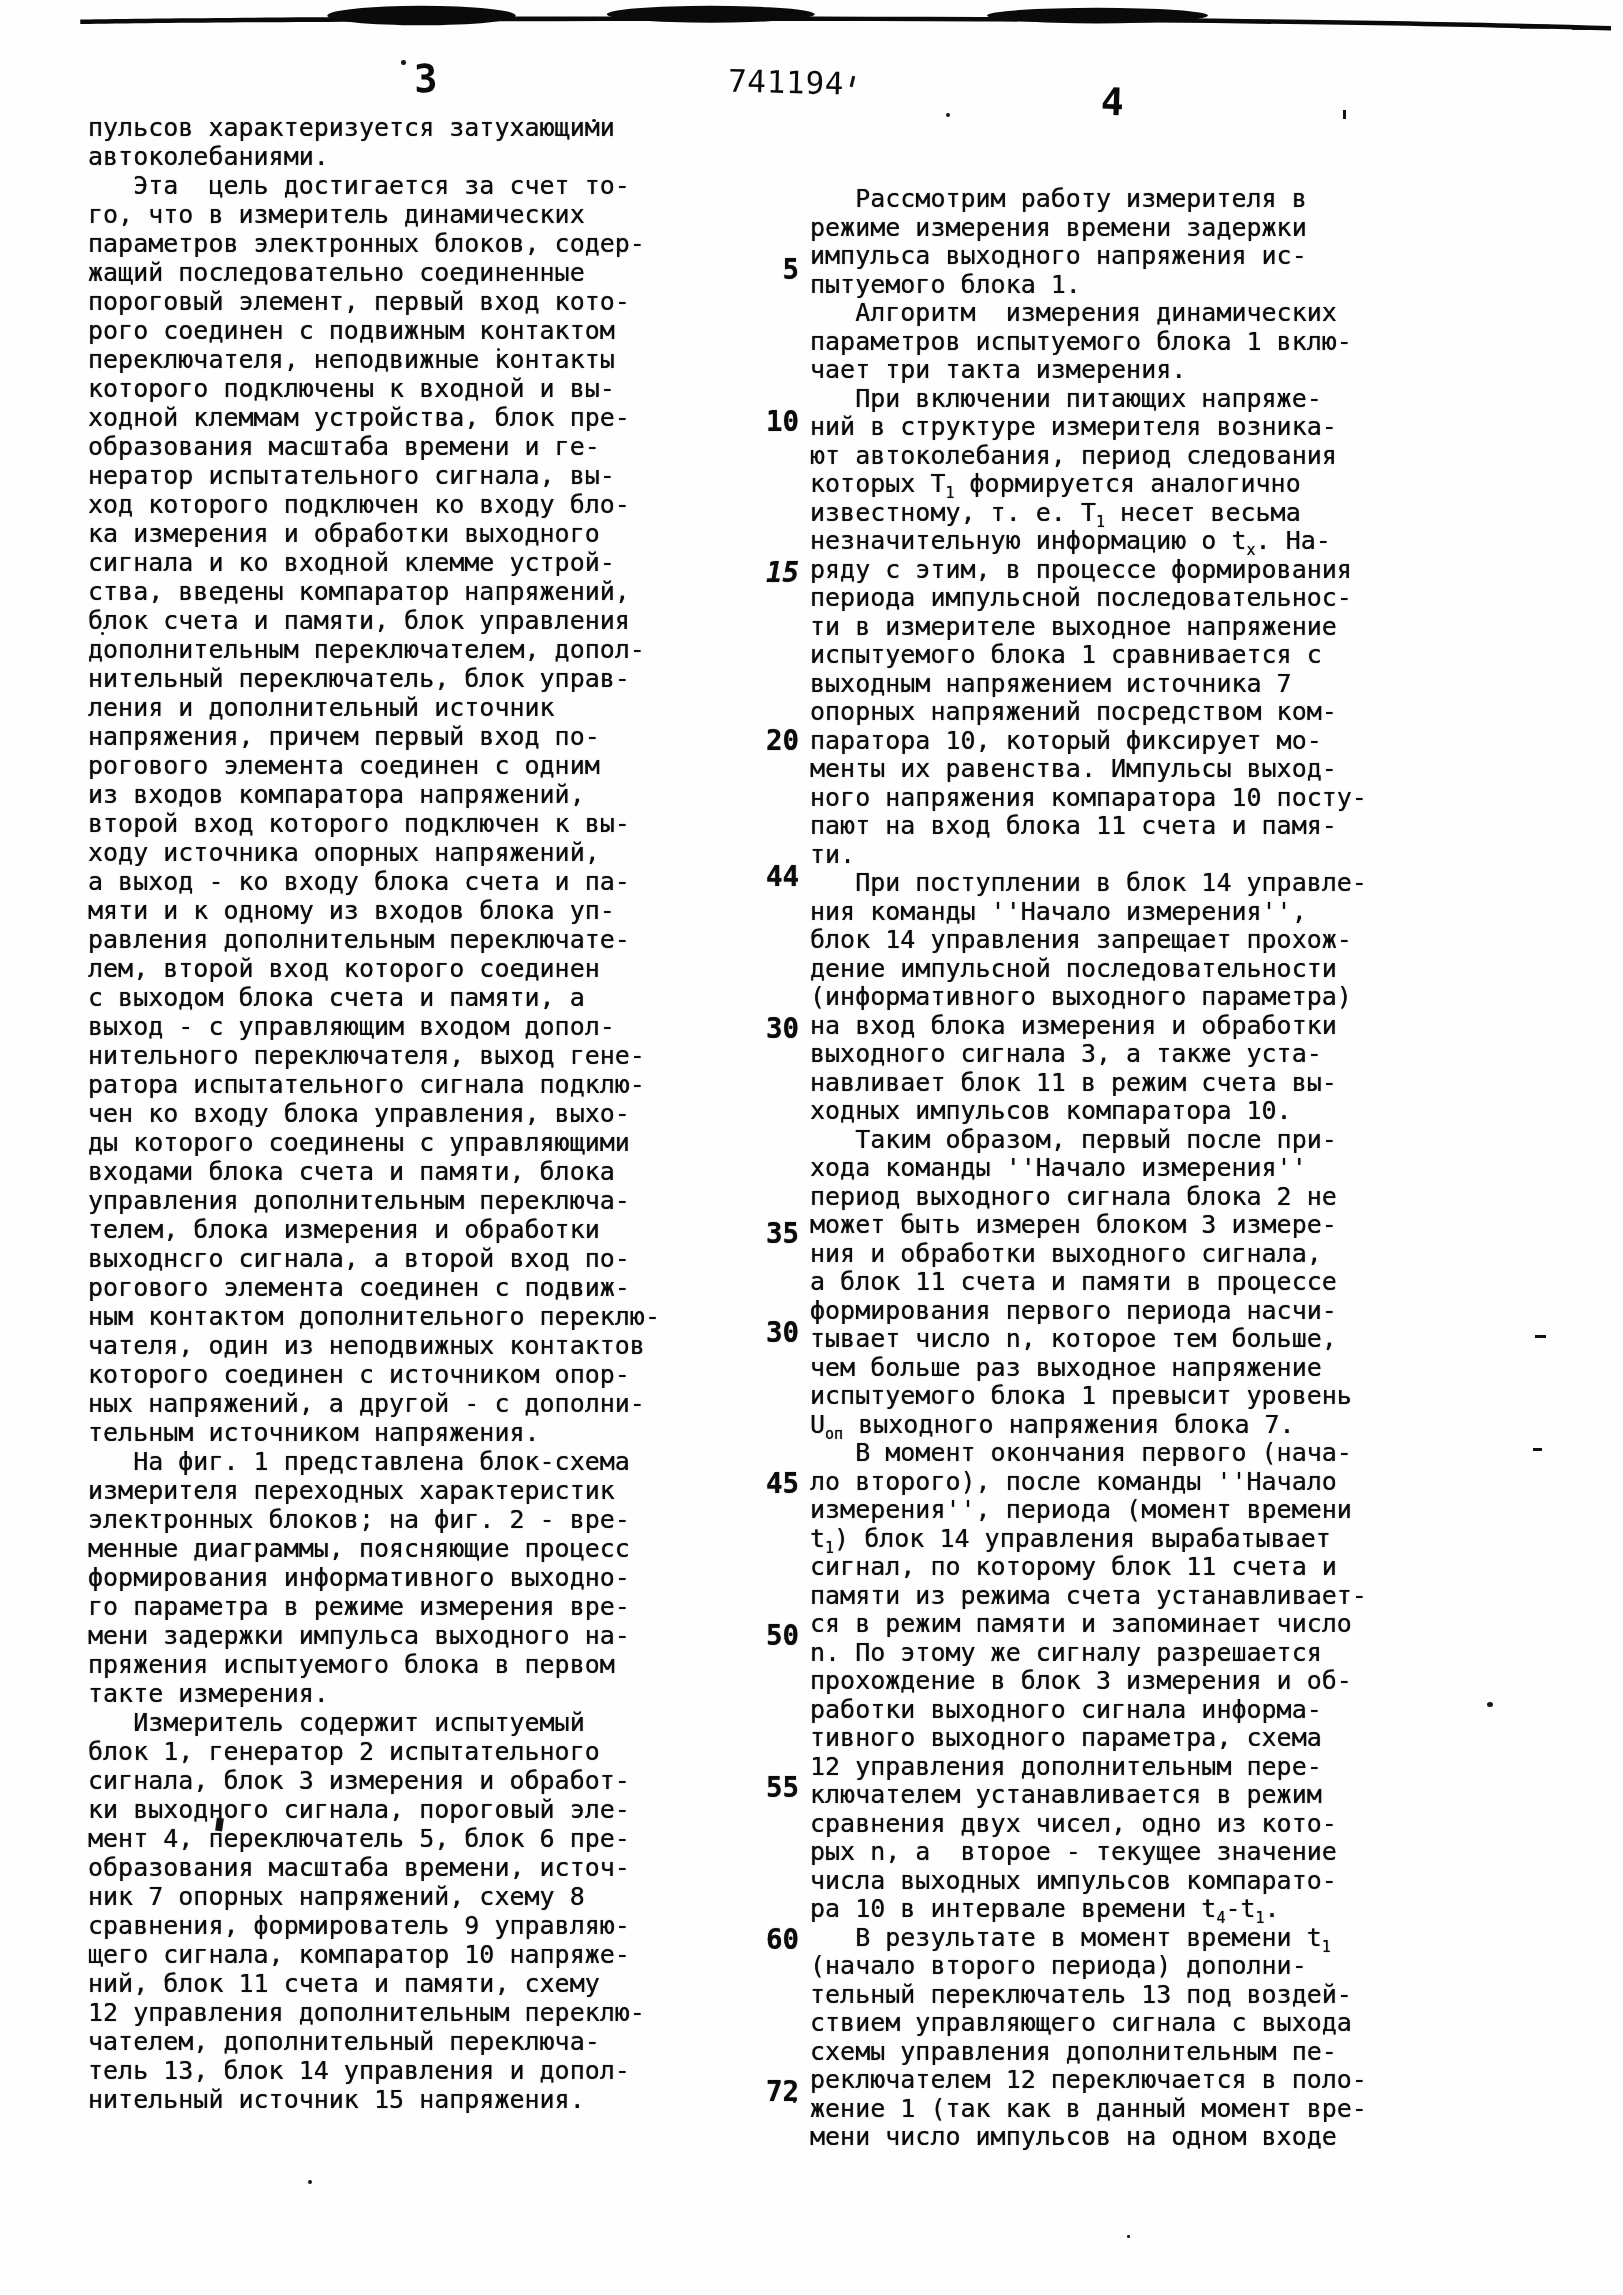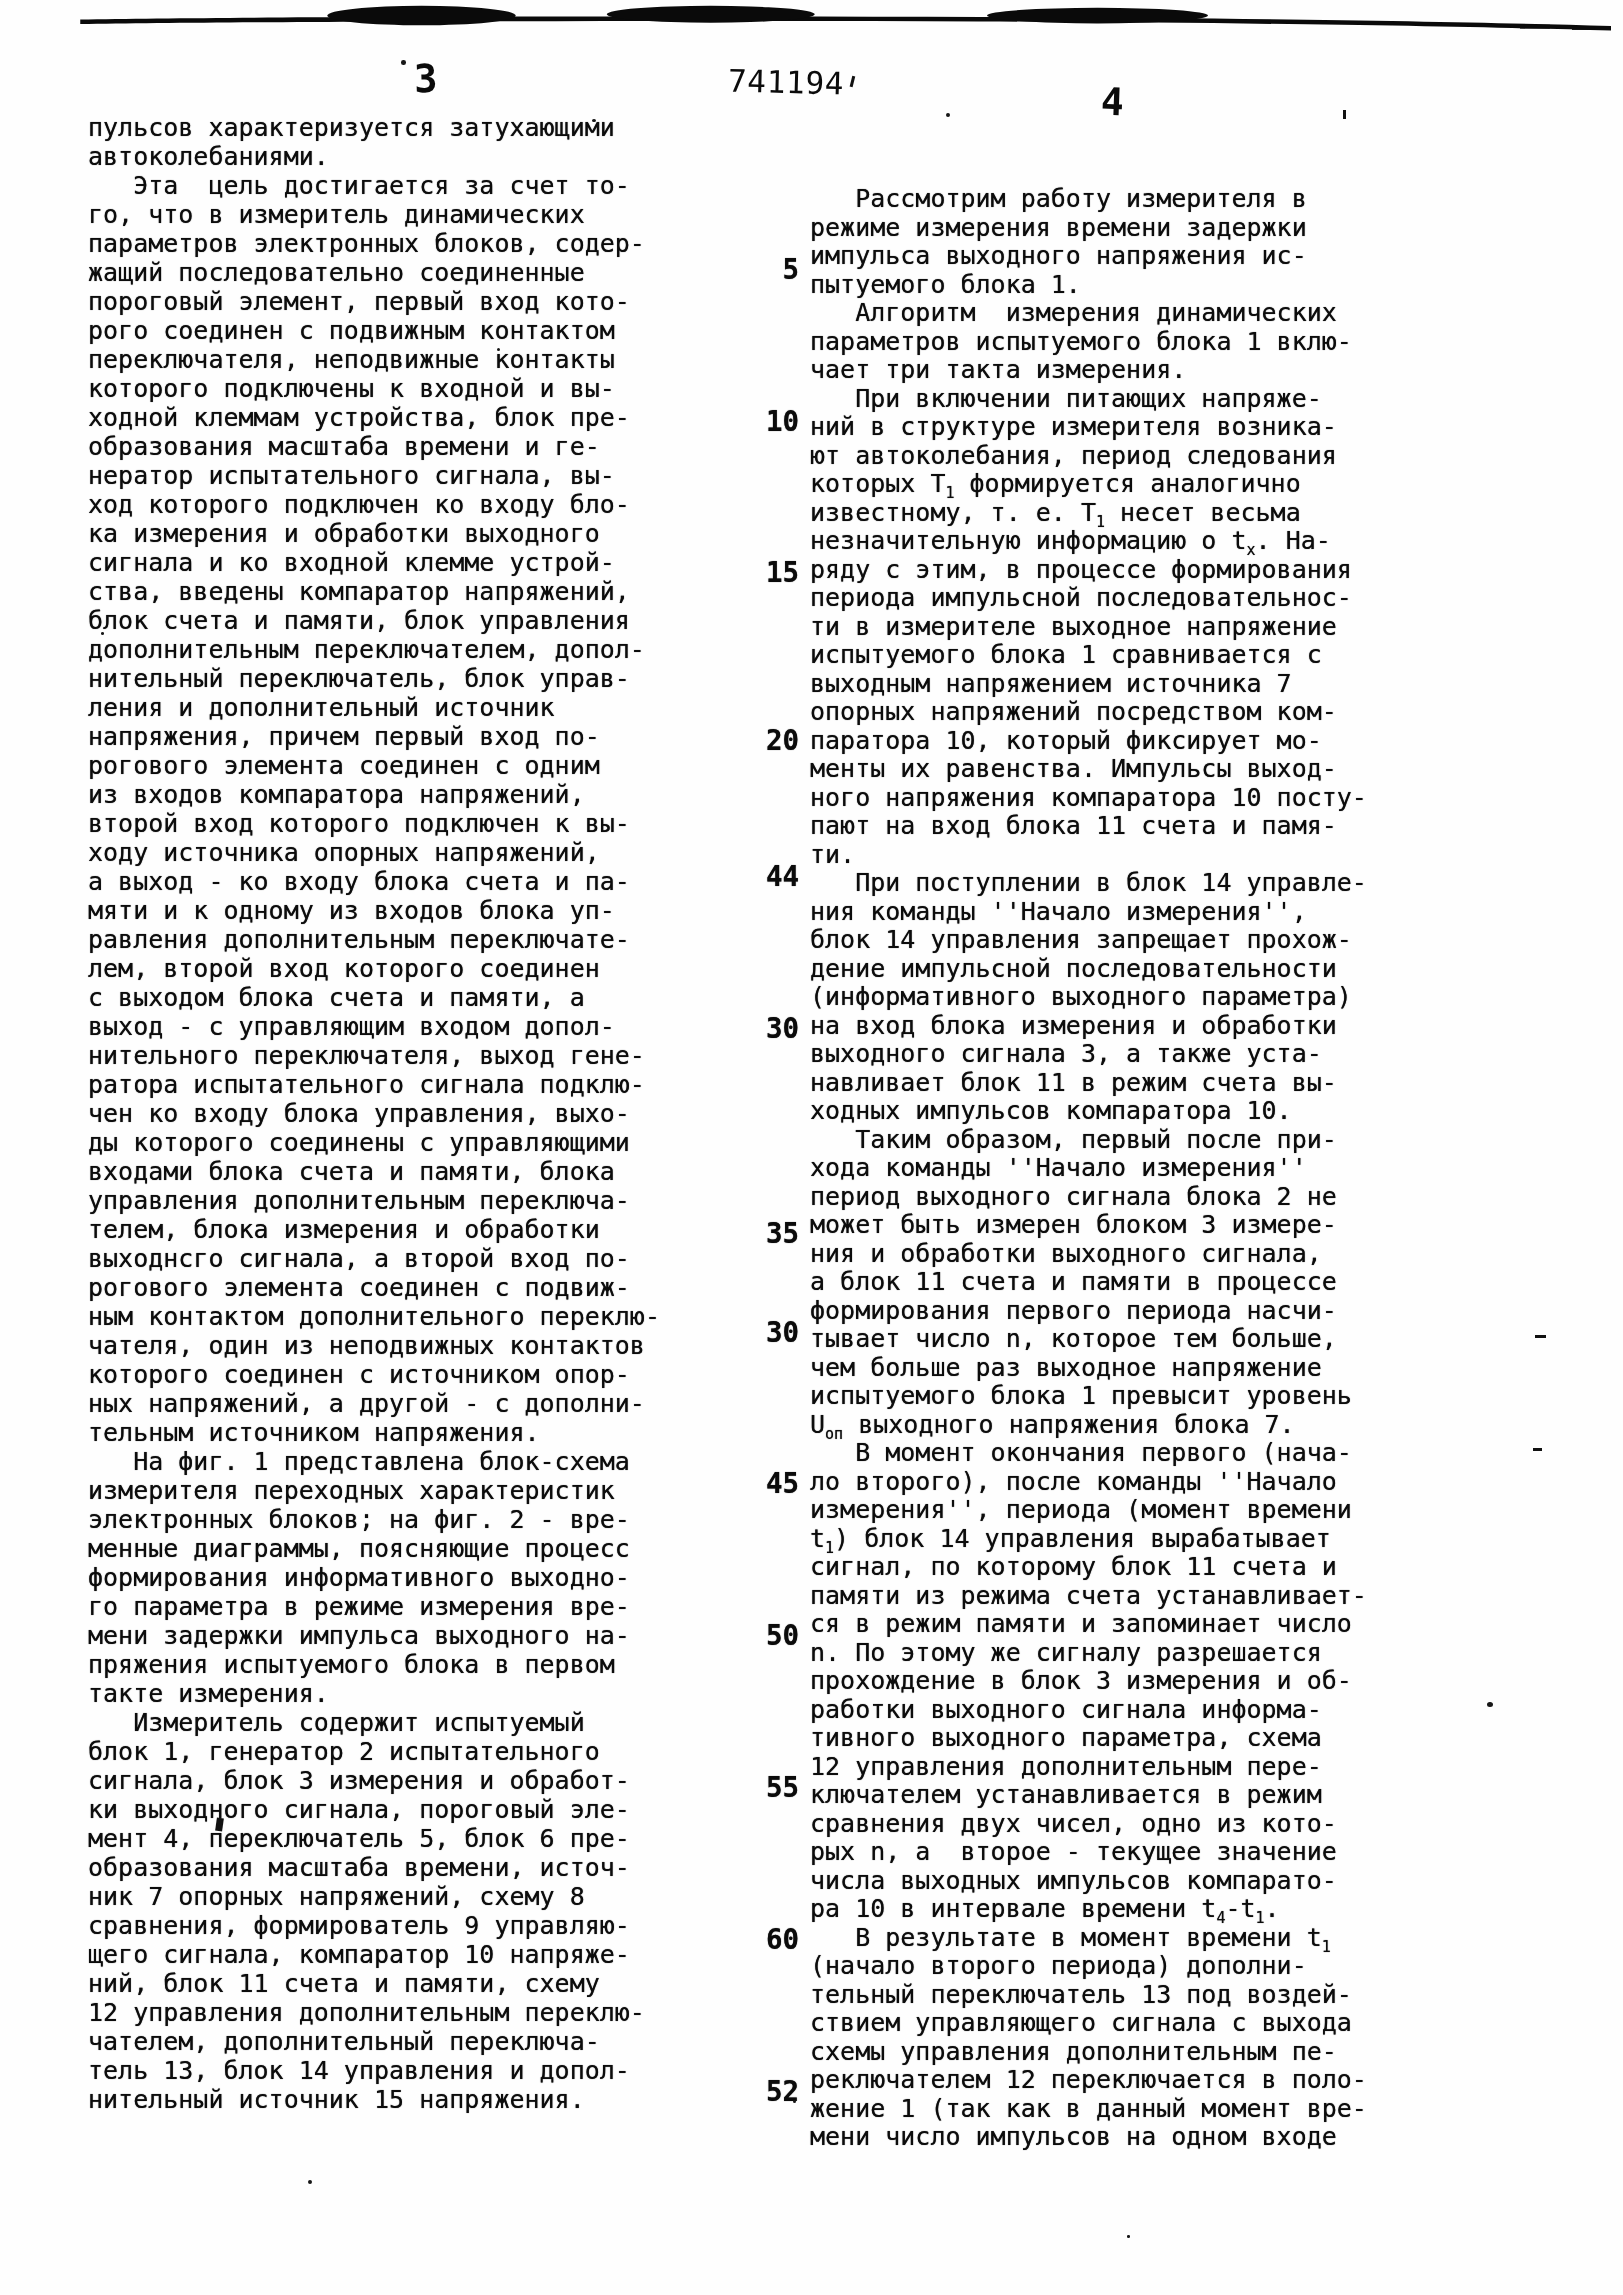--- a/index.html
+++ b/index.html
@@ -202,31 +202,31 @@
 тельный переключатель 13 под воздей-
 ствием управляющего сигнала с выхода
 схемы управления дополнительным пе-
 реключателем 12 переключается в поло-
 жение 1 (так как в данный момент вре-
 мени число импульсов на одном входе</pre>
 
   <div id="gutter">
       <div class="gutter-num" style="top: 253px;">5</div>
       <div class="gutter-num" style="top: 405px;">10</div>
-      <div class="gutter-num" style="top: 556px;">15</div>
+      <div class="gutter-num" style="top: 556px; font-style: italic;">15</div>
       <div class="gutter-num" style="top: 708px; margin-top: 16px;">20</div>
       <div class="gutter-num" style="top: 860px;">44</div>
       <div class="gutter-num" style="top: 1012px;">30</div>
       <div class="gutter-num" style="top: 1217px; text-align: right;">35</div>
       <div class="gutter-num" style="top: 1316px;">30</div>
       <div class="gutter-num" style="top: 1467px;">45</div>
       <div class="gutter-num" style="top: 1619px;">50</div>
       <div class="gutter-num" style="top: 1771px;">55</div>
       <div class="gutter-num" style="top: 1923px;">60</div>
-      <div class="gutter-num" style="top: 2075px;">52</div>
+      <div class="gutter-num" style="top: 2075px;">72</div>
     </div>
 
   <div class="speck" style="left:401px;top:60px;width:4.6px;height:4.6px;"></div>
   <div class="speck" style="left:592px;top:119px;width:3.9px;height:3.3px;"></div>
   <div class="speck" style="left:946px;top:113px;width:3.9px;height:3.9px;"></div>
   <div class="dash-mark" style="left:851px;top:76px;width:3.3px;height:10.5px;transform:rotate(14deg);"></div>
   <div class="dash-mark" style="left:1343px;top:110px;width:2.6px;height:9.2px;"></div>
   <div class="speck" style="left:497px;top:348px;width:3.3px;height:3.3px;"></div>
   <div class="speck" style="left:351px;top:789px;width:3.3px;height:3.3px;"></div>
   <div class="speck" style="left:101px;top:632px;width:3.3px;height:2.6px;"></div>

